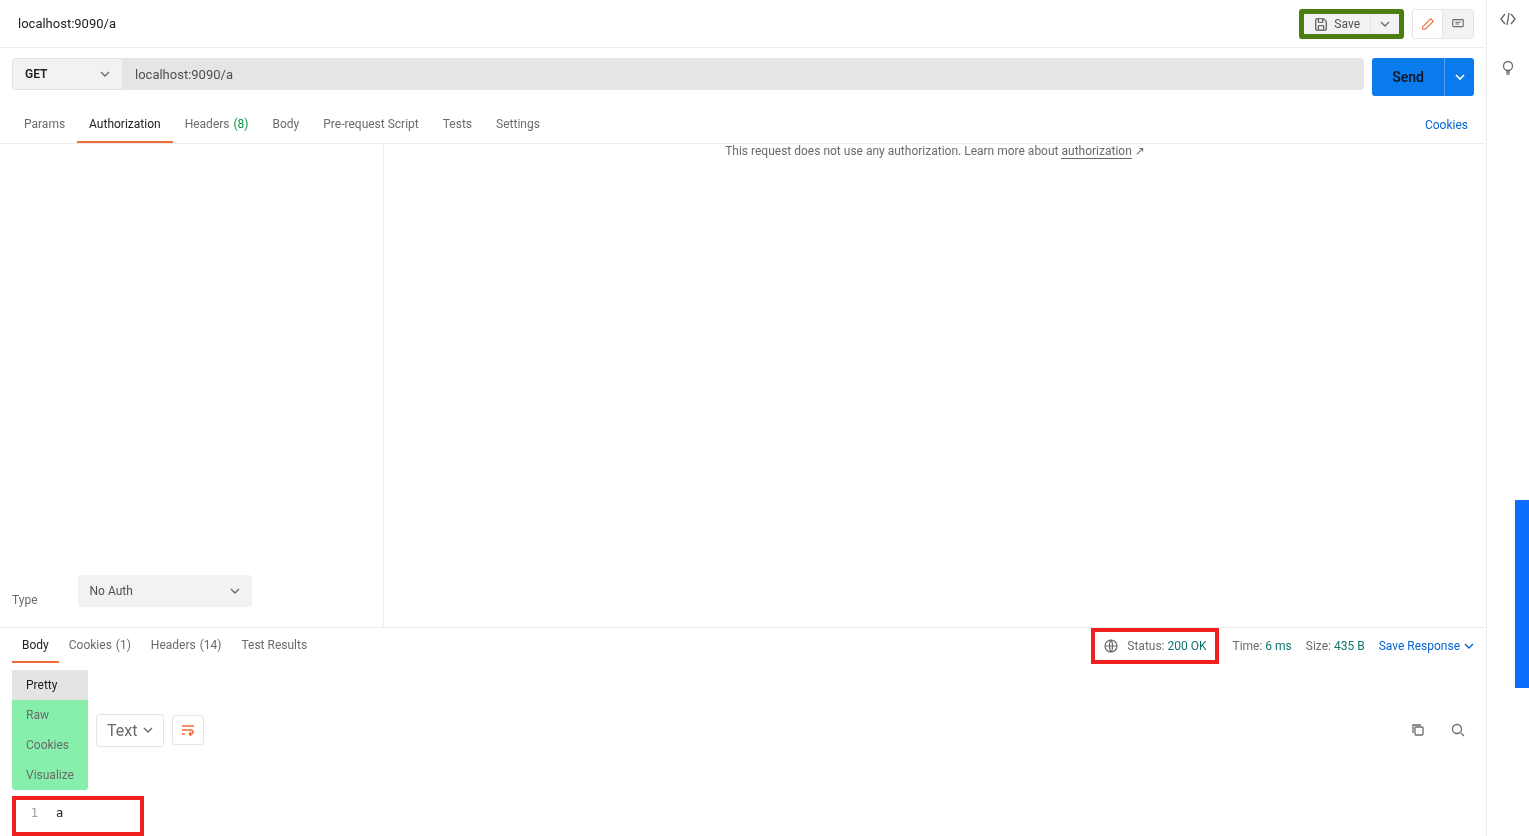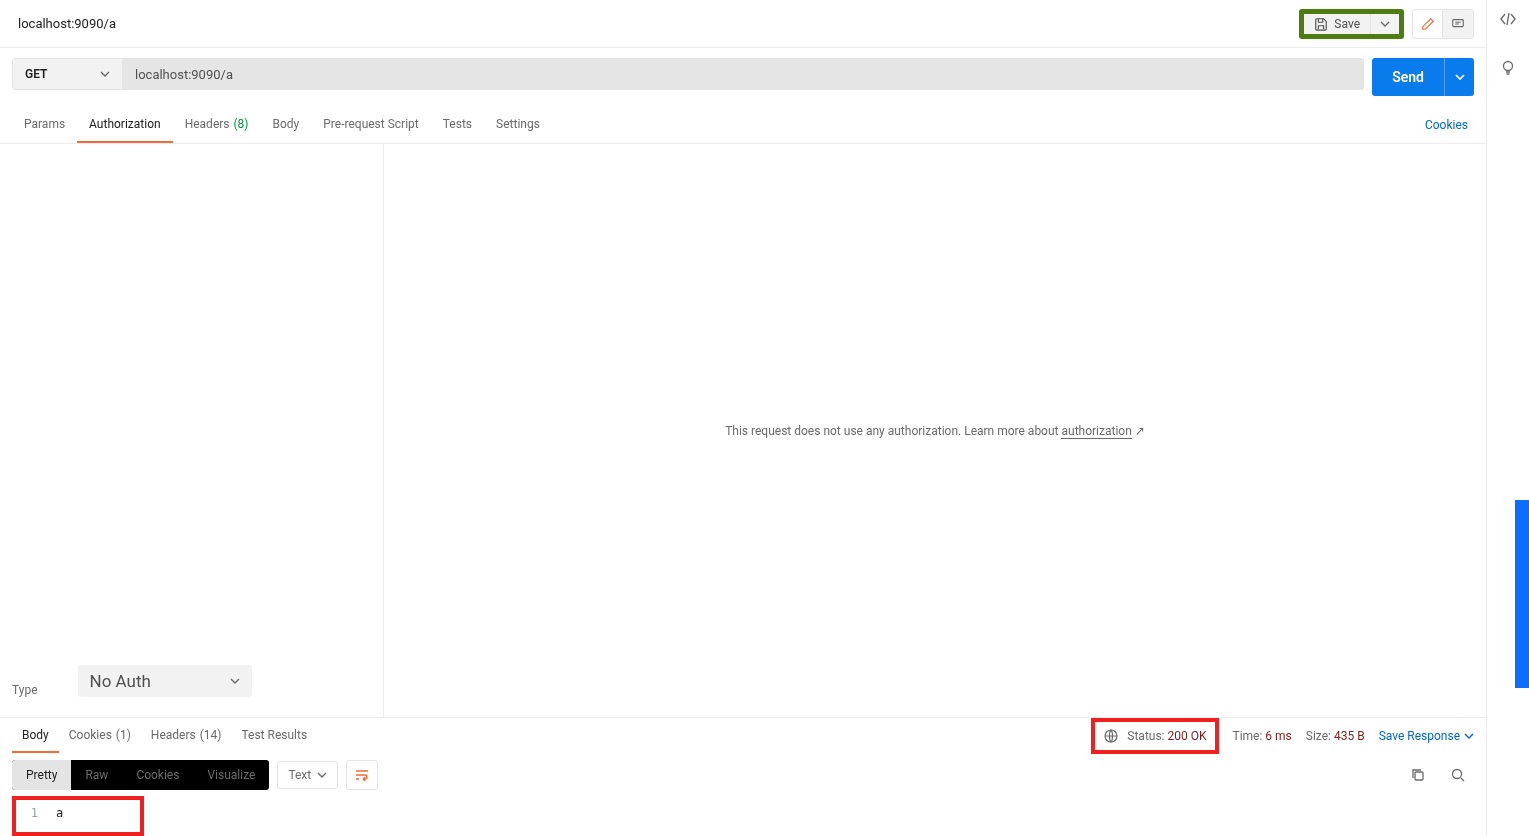--- a/index.html
+++ b/index.html
@@ -17,48 +17,48 @@
 .save-caret { width: 28px; display: flex; align-items: center; justify-content: center; height: 100%; cursor: pointer; color:#6b6b6b; }
 .icon-pair { display: flex; border: 1px solid #e4e4e4; border-radius: 3px; height: 30px; }
 .icon-btn { width: 30px; display: flex; align-items: center; justify-content: center; cursor: pointer; }
 .icon-btn:first-child { border-right: 1px solid #e4e4e4; color:#f26b3a; }
 .icon-btn:last-child { background: #f2f2f2; color:#6b6b6b; }
 .url-row { display: flex; padding: 10px 12px; gap: 0; align-items: stretch; }
 .method-url { flex: 1; display: flex; border: 1px solid #e4e4e4; border-radius: 3px; background: #e5e5e5; height: 32px; }
 .method-sel { width: 110px; display: flex; align-items: center; justify-content: space-between; padding: 0 12px; border-right: 1px solid #e4e4e4; background: #f2f2f2; font-size: 12px; font-weight: 600; color:#212121; cursor: pointer; }
 .url-input { flex: 1; border: none; outline: none; padding: 0 12px; font-size: 13px; background: transparent; color:#505050; }
 .send-wrap { display: flex; margin-left: 8px; }
-.send-btn { background: #097bed; color: #ffffff; border: none; height: 38px; display: flex; align-items: center; border-radius: 3px 0 0 3px; padding: 0 20px; font-size: 14px; font-weight: 600; cursor: pointer; }
+.send-btn { background: #097bed; color: #0f172a; border: none; height: 38px; display: flex; align-items: center; border-radius: 3px 0 0 3px; padding: 0 20px; font-size: 14px; font-weight: 600; cursor: pointer; }
 .send-caret { background: #097bed; color: #fff; height: 38px; width: 30px; display: flex; align-items: center; justify-content: center; border-radius: 0 3px 3px 0; border-left: 1px solid rgba(255,255,255,.3); cursor: pointer; }
 .req-tabs { display: flex; align-items: center; padding: 0 12px; border-bottom: 1px solid #ededed; height: 38px; justify-content: space-between; }
 .req-tab { padding: 0 12px; height: 100%; display: flex; align-items: center; color: #6b6b6b; font-size: 12px; cursor: pointer; border-bottom: 2px solid transparent; gap: 4px; }
 .req-tab.active { color: #212121; border-bottom-color: #f26b3a; }
 .req-tab .count { color: #0a9340; }
 .req-spacer { flex: 1; }
 .cookies-link { color: #0265d2; cursor: pointer; font-size: 12px; padding-right: 6px; }
 .auth-body { flex: 1; display: flex; border-bottom: 1px solid #ededed; min-height: 0; }
 .auth-left { width: 384px; padding: 20px 12px; border-right: 1px solid #ededed; display: flex; align-items: flex-end; gap: 40px; }
 .auth-label { color: #6b6b6b; font-size: 12px; }
-.auth-select { flex: 1; background: #f2f2f2; border: none; border-radius: 3px; height: 32px; display: flex; align-items: center; justify-content: space-between; padding: 0 12px; font-size: 17px; color:#505050; cursor: pointer; max-width: 174px; }
-.auth-right { flex: 1; display: flex; align-items: center; justify-content: center; color: #6b6b6b; font-size: 12px; }
+.auth-select { flex: 1; background: #f2f2f2; border: none; border-radius: 3px; height: 32px; display: flex; align-items: center; justify-content: space-between; padding: 0 12px; font-size: 12px; color:#505050; cursor: pointer; max-width: 174px; }
+.auth-right { flex: 1; display: flex; justify-content: center; color: #6b6b6b; font-size: 12px; }
 .auth-right a { color: #6b6b6b; border-bottom: 1px solid #6b6b6b; text-decoration: none; cursor: pointer; }
 .resp-tabs { display: flex; align-items: center; padding: 0 12px; height: 36px; border-bottom: 1px solid #fff; }
 .resp-tab { padding: 0 10px; height: 100%; display: flex; align-items: center; color:#6b6b6b; font-size: 12px; cursor: pointer; border-bottom: 2px solid transparent; gap: 4px; }
 .resp-tab.active { color:#212121; border-bottom-color: #f26b3a; }
 .resp-spacer { flex: 1; }
 .resp-meta { display: flex; align-items: center; gap: 14px; font-size: 12px; color:#6b6b6b; }
-.resp-meta .val { color: #7f1d1d; }
+.resp-meta .val { color: #0f766e; }
 .status-box { border: 4px solid #f02020; padding: 2px 8px; display: flex; align-items: center; gap: 8px; height: 36px; }
 .status-box svg { width: 16px; height: 16px; color:#6b6b6b; }
 .save-resp { color:#0265d2; cursor: pointer; display: flex; align-items: center; gap: 4px; }
 .resp-toolbar { display: flex; align-items: center; padding: 6px 12px; gap: 8px; }
-.view-tabs { display: flex; background: #000000; border-radius: 3px; overflow: hidden; }
+.view-tabs { display: flex; background: #86efac; border-radius: 3px; overflow: hidden; flex-direction: column; }
 .view-tab { padding: 8px 14px; font-size: 12px; color:#6b6b6b; cursor: pointer; }
 .view-tab.active { background: #e4e4e4; color:#212121; }
-.fmt-sel { display: flex; align-items: center; gap: 6px; border: 1px solid #e4e4e4; border-radius: 3px; padding: 6px 10px; font-size: 12px; color:#6b6b6b; cursor: pointer; }
+.fmt-sel { display: flex; align-items: center; gap: 6px; border: 1px solid #e4e4e4; border-radius: 3px; padding: 6px 10px; font-size: 16px; color:#6b6b6b; cursor: pointer; }
 .wrap-btn { border: 1px solid #e4e4e4; border-radius: 3px; width: 32px; height: 30px; display: flex; align-items: center; justify-content: center; color:#f26b3a; cursor: pointer; }
 .tb-spacer { flex: 1; }
 .tb-icon { width: 32px; height: 30px; display: flex; align-items: center; justify-content: center; color:#6b6b6b; cursor: pointer; }
 .resp-body { padding: 0 12px; }
 .code-box { border: 4px solid #f02020; display: flex; align-items: flex-start; padding: 6px 6px; gap: 18px; width: 132px; height: 40px; }
 .ln { color:#9aa0a6; font-size: 12px; font-family: Menlo, Consolas, monospace; width: 16px; text-align: right; }
 .code { font-size: 12px; font-family: Menlo, Consolas, monospace; color:#212121; }
 </style>
 </head>
 <body>

